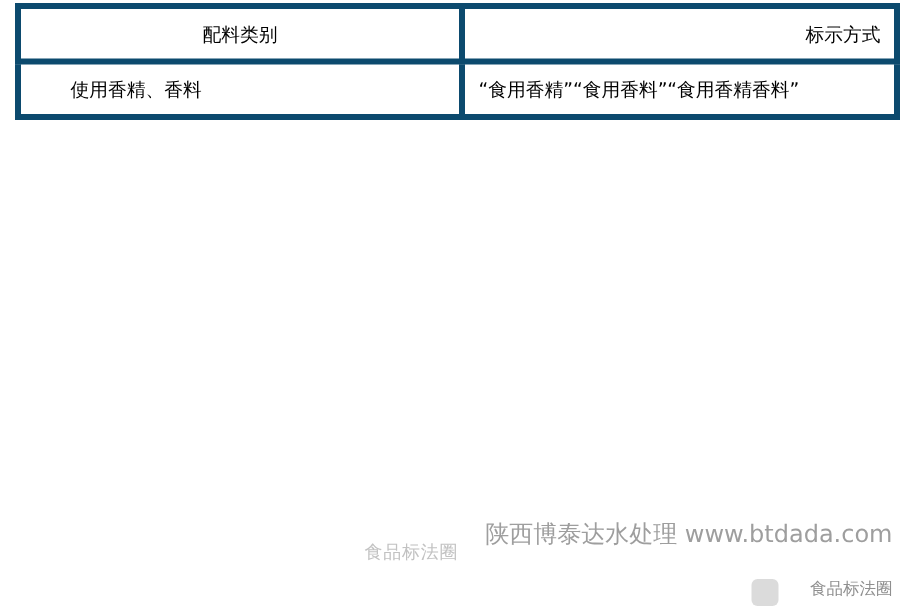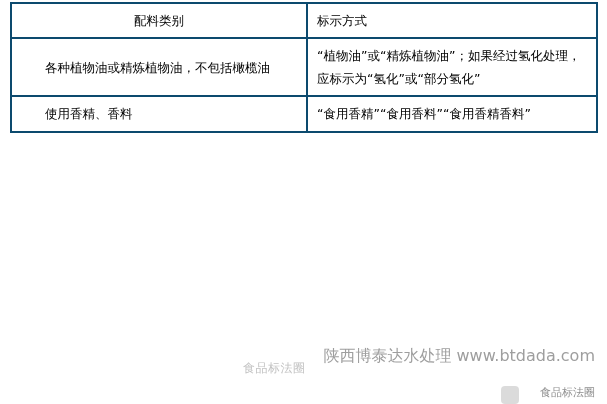--- a/index.html
+++ b/index.html
@@ -21,33 +21,33 @@
     box-sizing: border-box;
   }
   table.spec-table {
     border-collapse: collapse;
     width: 586px;
     margin-left: 10px;
     margin-top: 2px;
     table-layout: fixed;
   }
   table.spec-table td {
-    border: 2px solid #0c4a6e;
+    border: 4px solid #0c4a6e;
     font-size: 12.5px;
     line-height: 1.85;
     color: #000000;
     vertical-align: middle;
     padding: 5px 9px;
   }
   td.col-left {
     width: 296px;
   }
   td.col-right {
     width: 290px;
-    text-align: left;
+    text-align: right;
   }
   .hdr {
     text-align: center;
   }
   .indent {
     text-indent: 24px;
   }
   .cell-text {
     display: block;
     white-space: pre-wrap;
@@ -111,28 +111,20 @@
     <tbody>
       <tr>
         <td class="col-left hdr">
           <span class="cell-text">配料类别</span>
         </td>
         <td class="col-right hdr">
           <span class="cell-text">标示方式</span>
         </td>
       </tr>
 
-      <tr>
-        <td class="col-left">
-          <span class="cell-text indent">各种植物油或精炼植物油，不包括橄榄油</span>
-        </td>
-        <td class="col-right right-just">
-          <span class="cell-text">“植物油”或“精炼植物油”；如果经过氢化处理，应标示为“氢化”或“部分氢化”</span>
-        </td>
-      </tr>
 
 
 
 
 
       <tr>
         <td class="col-left">
           <span class="cell-text indent">使用香精、香料</span>
         </td>
         <td class="col-right right-just">

